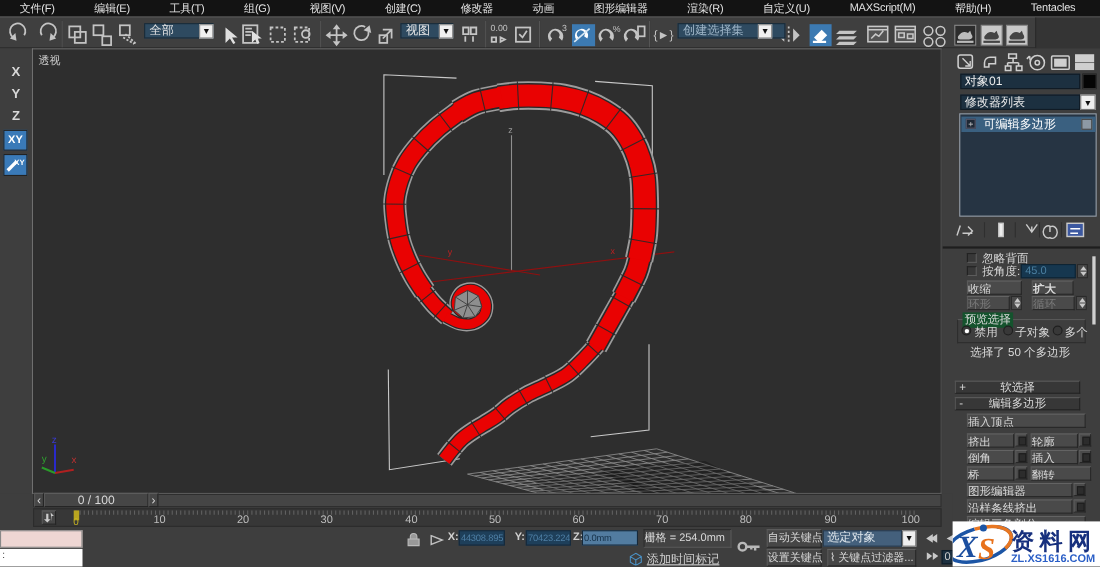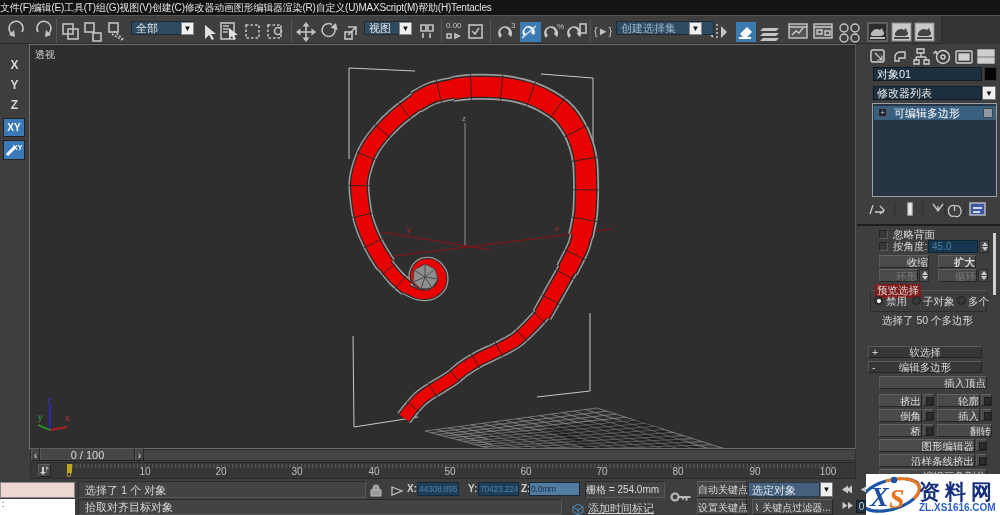--- a/index.html
+++ b/index.html
@@ -1,34 +1,34 @@
 <!DOCTYPE html>
 <html><head><meta charset="utf-8">
 <style>
 *{margin:0;padding:0;box-sizing:border-box;}
 html,body{width:1000px;height:515px;overflow:hidden;background:#3e3e3e;font-family:"Liberation Sans",sans-serif;}
 #root{position:absolute;top:0;left:0;width:1000px;height:515px;}
 .abs{position:absolute;}
 
 #menubar{left:0;top:0;width:1000px;height:15px;background:#131313;color:#e2e2e2;font-size:10px;display:flex;align-items:center;}
-#menubar span{padding:0 0;white-space:nowrap;letter-spacing:-0.2px;text-align:right;}
+#menubar span{padding:0 18px;white-space:nowrap;letter-spacing:-0.2px;text-align:right;}
 
 #toolbar{left:0;top:15px;width:1000px;height:29px;background:#3f3f3f;border-top:1px solid #555;border-bottom:1px solid #2a2a2a;}
 .ddown{position:absolute;height:14px;background:#2e4a60;border:1px solid #1a2a38;color:#e6e6e6;font-size:11px;line-height:13px;padding-left:4px;}
 .dbtn{position:absolute;width:13px;height:13px;background:#f0f0f0;border:1px solid #888;color:#111;font-size:8px;line-height:12px;text-align:center;}
 .vsep{position:absolute;top:18px;width:1px;height:23px;background:#2e2e2e;border-right:1px solid #555;}
 
 #vp{left:29px;top:44px;width:827px;height:405px;background:#2e2e2e;border:1px solid #6f6f6f;border-right:1px solid #555;}
 
 #axbar{left:0;top:44px;width:29px;height:437px;background:#3e3e3e;color:#ddd;}
 .axbtn{position:absolute;left:4px;width:21px;height:18px;color:#d8d8d8;font-weight:bold;font-size:12px;text-align:center;line-height:18px;}
 .axblue{position:absolute;left:3px;width:22px;height:19px;background:#3a7ab8;border:1px solid #222;color:#fff;font-weight:bold;font-size:10px;text-align:center;line-height:18px;}
 
 #cpanel{left:857px;top:44px;width:143px;height:471px;background:#3e3e3e;}
-.btn{position:absolute;background:#4a4a4a;border-top:1px solid #636363;border-left:1px solid #5a5a5a;border-right:1px solid #262626;border-bottom:1px solid #262626;color:#d8d8d8;font-size:10.5px;text-align:right;overflow:hidden;white-space:nowrap;}
+.btn{position:absolute;background:#4a4a4a;border-top:1px solid #636363;border-left:1px solid #5a5a5a;border-right:1px solid #262626;border-bottom:1px solid #262626;color:#d8d8d8;font-size:10.5px;text-align:left;overflow:hidden;white-space:nowrap;}
 .btn.dis{color:#7a7a7a;}
 .sbox{position:absolute;width:11px;height:12px;background:#4a4a4a;border-top:1px solid #636363;border-left:1px solid #5a5a5a;border-right:1px solid #262626;border-bottom:1px solid #262626;}
 .sbox:after{content:"";position:absolute;left:2px;top:2px;width:5px;height:6px;background:#2c2c2c;border:1px solid #1d1d1d;}
 .spin{position:absolute;width:10px;height:13px;background:#4a4a4a;border:1px solid #2a2a2a;}
 .spin:before{content:"";position:absolute;left:2px;top:1px;border-left:3px solid transparent;border-right:3px solid transparent;border-bottom:4px solid #c9c9c9;}
 .spin:after{content:"";position:absolute;left:2px;bottom:1px;border-left:3px solid transparent;border-right:3px solid transparent;border-top:4px solid #c9c9c9;}
 .chk{position:absolute;width:9px;height:9px;background:#383838;border-top:1px solid #222;border-left:1px solid #222;border-right:1px solid #5c5c5c;border-bottom:1px solid #5c5c5c;}
 .roll{position:absolute;left:11px;width:114px;height:12px;background:#373737;border-top:1px solid #5d5d5d;border-left:1px solid #555;border-right:1px solid #232323;border-bottom:1px solid #232323;color:#d8d8d8;font-size:10.5px;text-align:center;line-height:11px;}
 .ptext{position:absolute;color:#d8d8d8;font-size:10.5px;white-space:nowrap;}
 
@@ -272,21 +272,21 @@
       <div class="ptext" style="left:36px;top:196px;">按角度:</div>
     <div class="abs" style="left:71px;top:196px;width:50px;height:13px;background:#16374f;border:1px solid #0e2433;color:#4a7fa0;font-size:10px;line-height:12px;padding-left:3px;">45.0</div>
     <div class="spin" style="left:122px;top:196px;"></div>
     <div class="btn" style="left:22px;top:211px;width:50px;height:13px;">收缩</div>
     <div class="btn" style="left:81px;top:211px;width:38px;height:13px;font-weight:bold;">扩大</div>
     <div class="btn dis" style="left:22px;top:225px;width:39px;height:13px;">环形</div>
       <div class="spin" style="left:62px;top:225px;"></div>
     <div class="btn dis" style="left:81px;top:225px;width:39px;height:13px;">循环</div>
       <div class="spin" style="left:121px;top:225px;"></div>
     <div class="abs" style="left:13px;top:246px;width:117px;height:22px;border:1px solid #2d2d2d;border-top:1px solid #585858;"></div>
-    <div class="ptext" style="left:18px;top:240px;background:#7f1d1d;padding:0 2px;">预览选择</div>
+    <div class="ptext" style="left:18px;top:240px;background:#14532d;padding:0 2px;">预览选择</div>
     <div class="abs" style="left:17px;top:252px;width:9px;height:9px;border-radius:50%;background:#383838;border:1px solid #1f1f1f;">
         <span style="position:absolute;left:2px;top:2px;width:4px;height:4px;border-radius:50%;background:#fff;"></span>
       </div>
     <div class="ptext" style="left:29px;top:251px;">禁用</div>
     <div class="abs" style="left:55px;top:252px;width:9px;height:9px;border-radius:50%;background:#383838;border:1px solid #1f1f1f;"></div>
     <div class="ptext" style="left:66px;top:251px;">子对象</div>
     <div class="abs" style="left:100px;top:252px;width:9px;height:9px;border-radius:50%;background:#383838;border:1px solid #1f1f1f;"></div>
     <div class="ptext" style="left:111px;top:251px;">多个</div>
     <div class="ptext" style="left:25px;top:270px;">选择了 50 个多边形</div>
     <div class="roll" style="top:302px;"><span style="position:absolute;left:3px;">+</span>软选择</div>
@@ -336,22 +336,20 @@
         <text x="38" y="14" font-size="9" fill="#c8b522" text-anchor="middle">0</text>
       </svg>
     </div>
     <div class="gbtn" style="left:38px;top:15px;width:13px;height:13px;"><svg width="11" height="11">
           <path d="M3 2 v5 l-2 0 3 3 3 -3 -2 0 v-5 z M8 9 v-5 l2 0 -3 -3" fill="#ccc"></path>
         </svg></div>
 
     <div class="abs" style="left:0;top:33px;width:75px;height:16px;background:#eed6d3;border:1px solid #888;"></div>
     <div class="abs" style="left:0;top:50px;width:75px;height:16px;background:#ffffff;color:#333;font-size:9px;padding-left:2px;">:</div>
 
-    <div class="field" style="left:78px;top:32px;width:288px;height:17px;line-height:16px;padding-left:6px;">选择了 1 个 对象</div>
-    <div class="field" style="left:78px;top:50px;width:484px;height:16px;line-height:15px;padding-left:6px;">拾取对齐目标对象</div>
     <svg class="abs" style="left:370px;top:35px;" width="36" height="14">
         <path d="M3 6 v-2 a3 3 0 0 1 6 0 v2 m-8 0 h10 v6 h-10 z" fill="#999" stroke="#bbb"></path>
         <path d="M22 3 l10 4 -10 4 z M22 3 l10 4" fill="none" stroke="#c0c0c0" stroke-width="1.3"></path>
       </svg>
     <div class="ptxt" style="left:407px;top:34px;font-size:10px;font-weight:bold;">X:</div>
     <div class="bluefield" style="left:417px;top:33px;width:42px;height:14px;">44308.895</div>
     <div class="ptxt" style="left:468px;top:34px;font-size:10px;font-weight:bold;">Y:</div>
     <div class="bluefield" style="left:478px;top:33px;width:41px;height:14px;">70423.224</div>
     <div class="ptxt" style="left:521px;top:34px;font-size:10px;font-weight:bold;">Z:</div>
     <div class="bluefield" style="left:529px;top:33px;width:51px;height:14px;background:#527ca0;color:#16324a;">0.0mm</div>
@@ -360,21 +358,21 @@
         <circle cx="5" cy="7" r="3.5" fill="none" stroke="#b9b9b9" stroke-width="2.2"></circle>
         <path d="M8.5 7 h12 m-4 0 v3.5 m-3.5 -3.5 v2.5" stroke="#b9b9b9" stroke-width="2.2" fill="none"></path>
       </svg>
     <div class="abs" style="left:572px;top:52px;width:12px;height:12px;"><svg width="12" height="12">
           <path d="M6 1 l5 3 v5 l-5 3 -5 -3 v-5 z M1 4 l5 3 5 -3 M6 7 v5" fill="none" stroke="#4a90c4"></path>
         </svg></div>
     <div class="ptxt" style="left:588px;top:52px;text-decoration:underline;">添加时间标记</div>
 
     <div class="gbtn" style="left:697px;top:32px;width:50px;height:17px;line-height:16px;font-size:10px;white-space:nowrap;">自动关键点</div>
     <div class="gbtn" style="left:697px;top:50px;width:50px;height:16px;line-height:15px;font-size:10px;white-space:nowrap;">设置关键点</div>
-    <div class="abs" style="left:748px;top:33px;width:72px;height:15px;background:#44607c;border:1px solid #283a4c;color:#dfe6ec;font-size:11px;line-height:14px;padding-left:3px;">选定对象</div>
+    <div class="abs" style="left:748px;top:33px;width:72px;height:15px;background:#44607c;border:1px solid #283a4c;color:#dfe6ec;font-size:11px;line-height:14px;padding-left:3px;font-family:Liberation Mono, monospace;">选定对象</div>
     <div class="abs" style="left:820px;top:33px;width:13px;height:15px;background:#efefef;border:1px solid #777;color:#111;font-size:8px;line-height:14px;text-align:center;">▼</div>
     <div class="gbtn" style="left:752px;top:50px;width:81px;height:16px;line-height:15px;font-size:10px;white-space:nowrap;"><span>⌇</span> 关键点过滤器...</div>
     <svg class="abs" style="left:840px;top:36px;" width="13" height="9">
         <path d="M1.5 0.5 v7.5 M8 0.5 l-6 4 6 4 z M12 0.5 l-6 4 6 4 z" fill="#c9c9c9" stroke="none"></path>
       </svg>
     <svg class="abs" style="left:859px;top:37px;" width="9" height="8">
         <path d="M8 0 l-6.5 3.5 6.5 3.5 z" fill="#c9c9c9"></path>
       </svg>
     <svg class="abs" style="left:842px;top:53px;" width="12" height="8">
         <path d="M0.5 0 l5 3.5 -5 3.5 z M6 0 l5 3.5 -5 3.5 z M11 0 v7" fill="#c9c9c9"></path>

